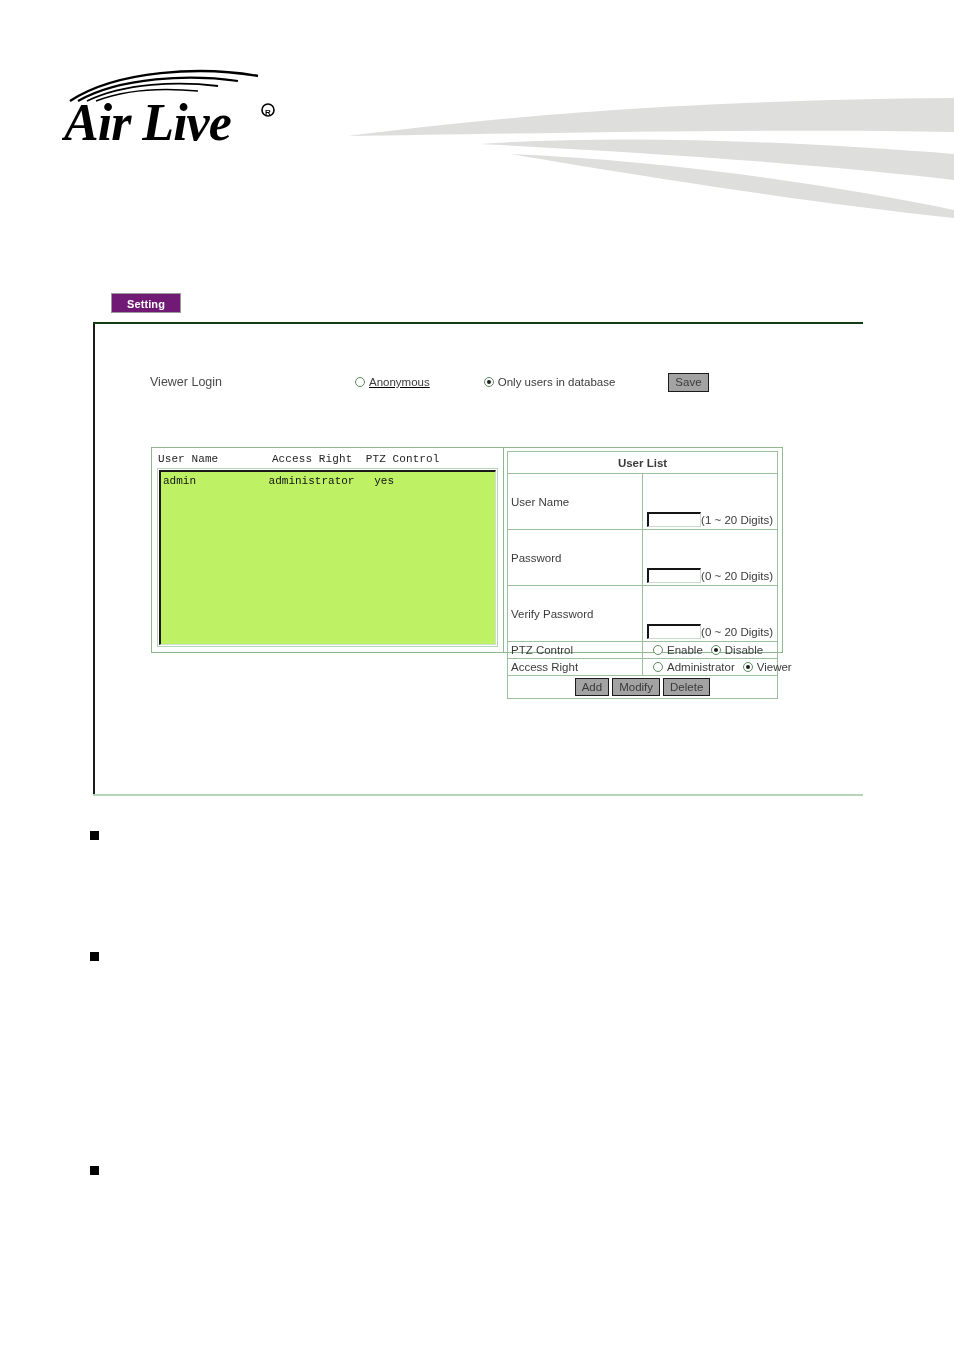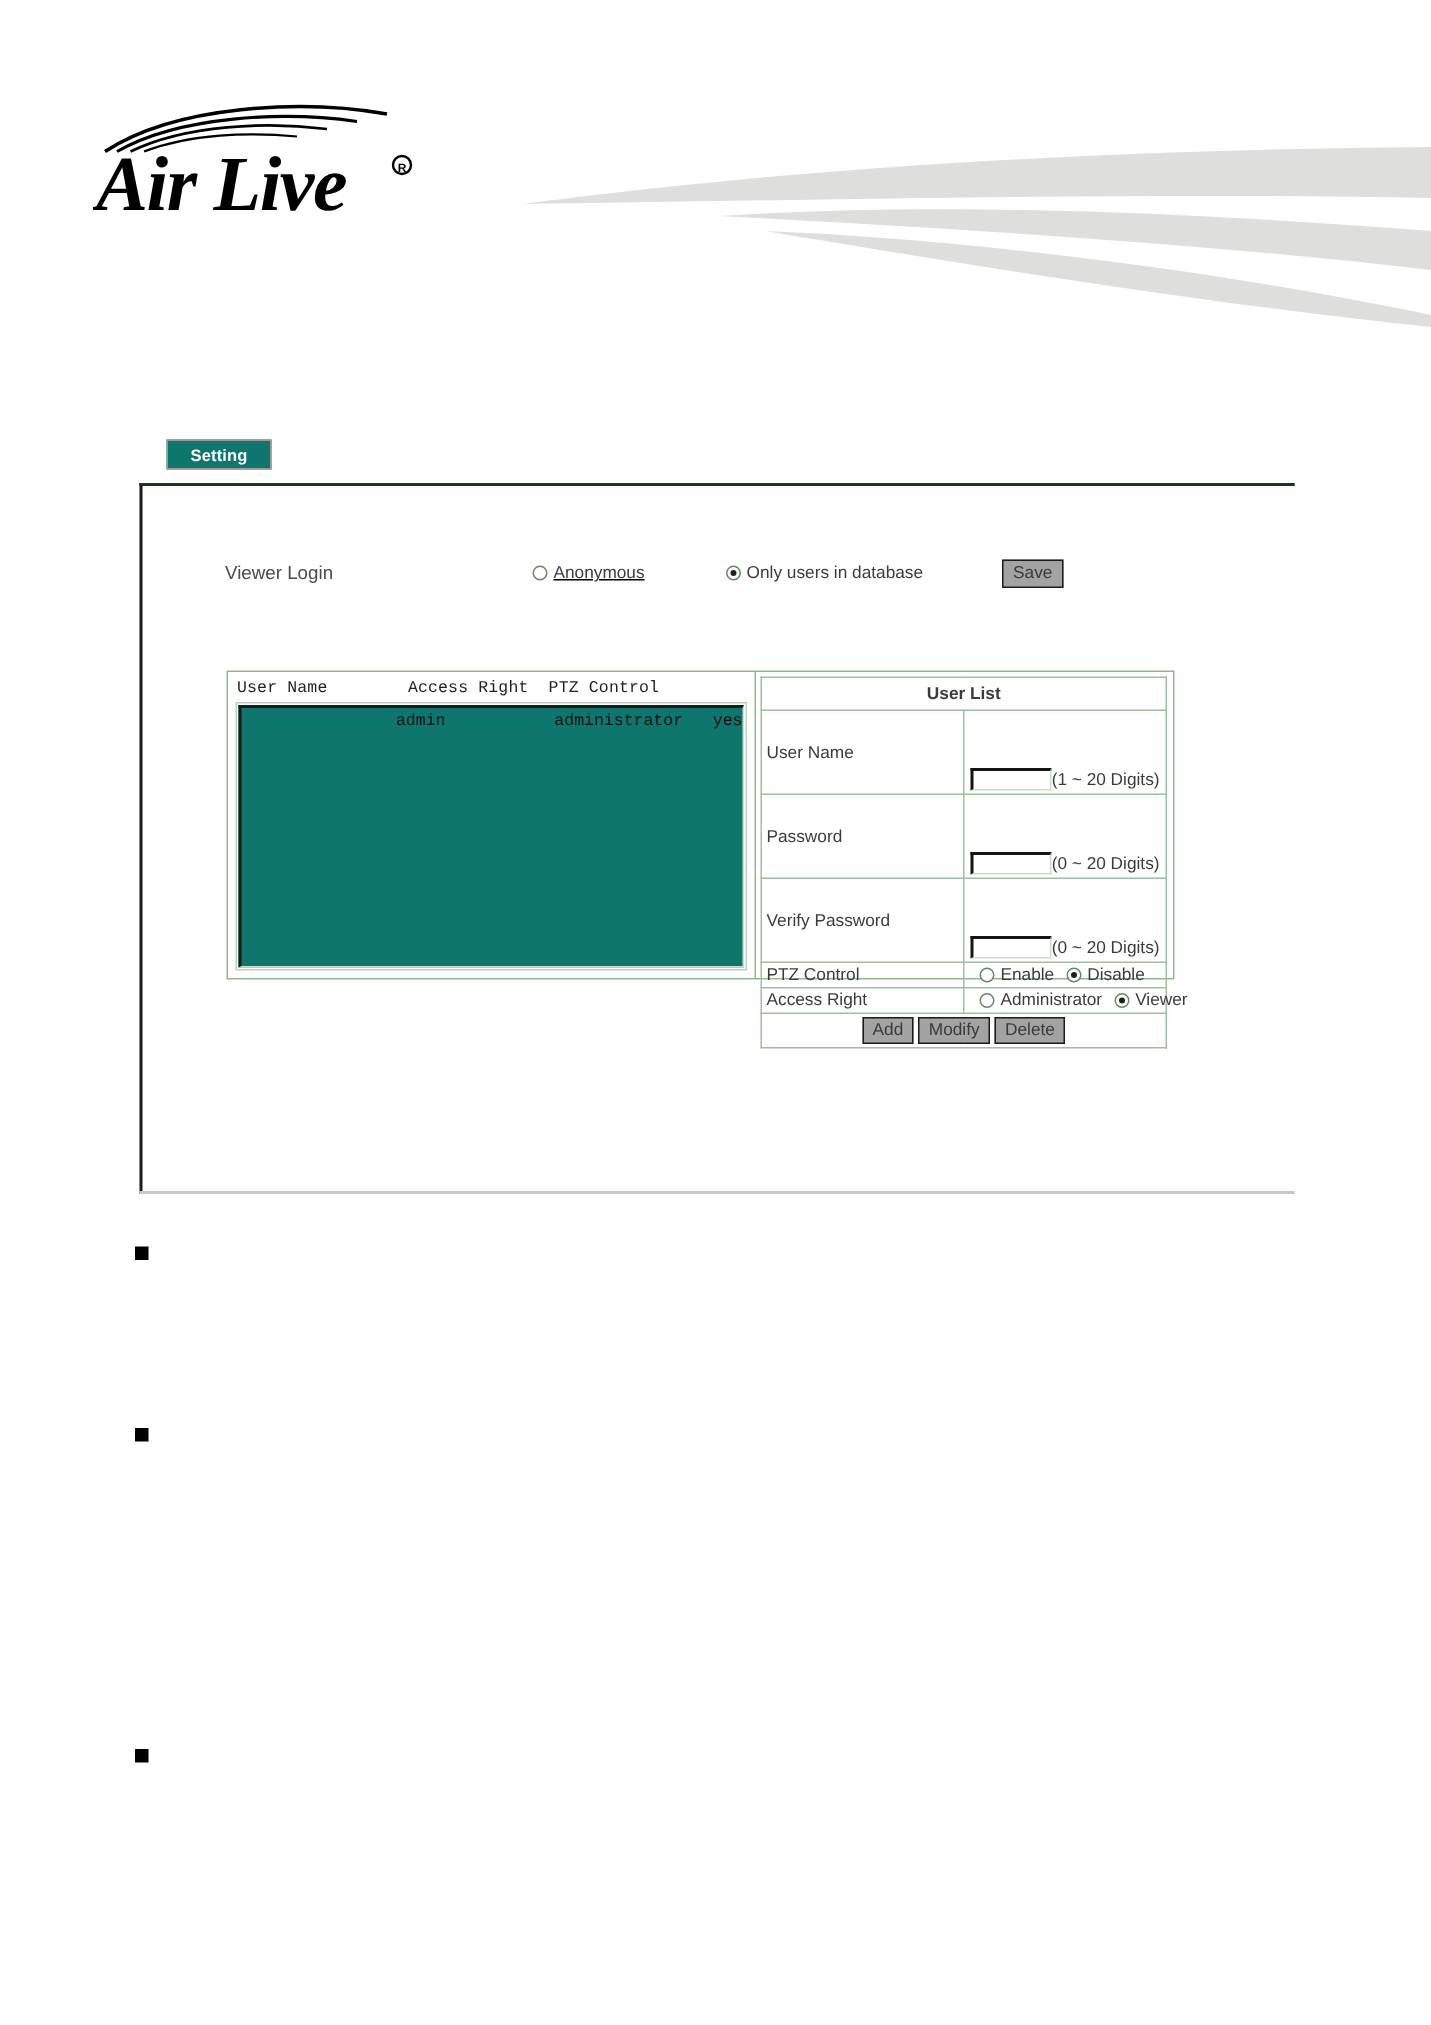--- a/index.html
+++ b/index.html
@@ -39,21 +39,21 @@
     height: 120px;
   }
 
   
   #setting-tab {
     position: absolute;
     left: 111px;
     top: 293px;
     width: 70px;
     height: 20px;
-    background: #0f766e;
+    background: #701a75;
     border: 1px solid #9a9a9a;
     color: #ffffff;
     font-size: 11px;
     font-weight: bold;
     line-height: 20px;
     text-align: center;
     letter-spacing: .1px;
     box-sizing: border-box;
     cursor: pointer;
   }
@@ -195,23 +195,22 @@
     cursor: default;
   }
   #user-listbox-inner {
     width: 100%;
     height: 100%;
     box-sizing: border-box;
     border-top: 2px solid #1a1a1a;
     border-left: 2px solid #1a1a1a;
     border-right: 1px solid #cfe0cf;
     border-bottom: 1px solid #cfe0cf;
-    background: #0f766e;
+    background: #bef264;
     padding: 2px 0 0 2px;
-    text-align: right;
   }
   .user-row {
     font-family: "Liberation Mono", monospace;
     font-size: 11px;
     color: #111111;
     white-space: pre;
     line-height: 14px;
     cursor: pointer;
   }
 

